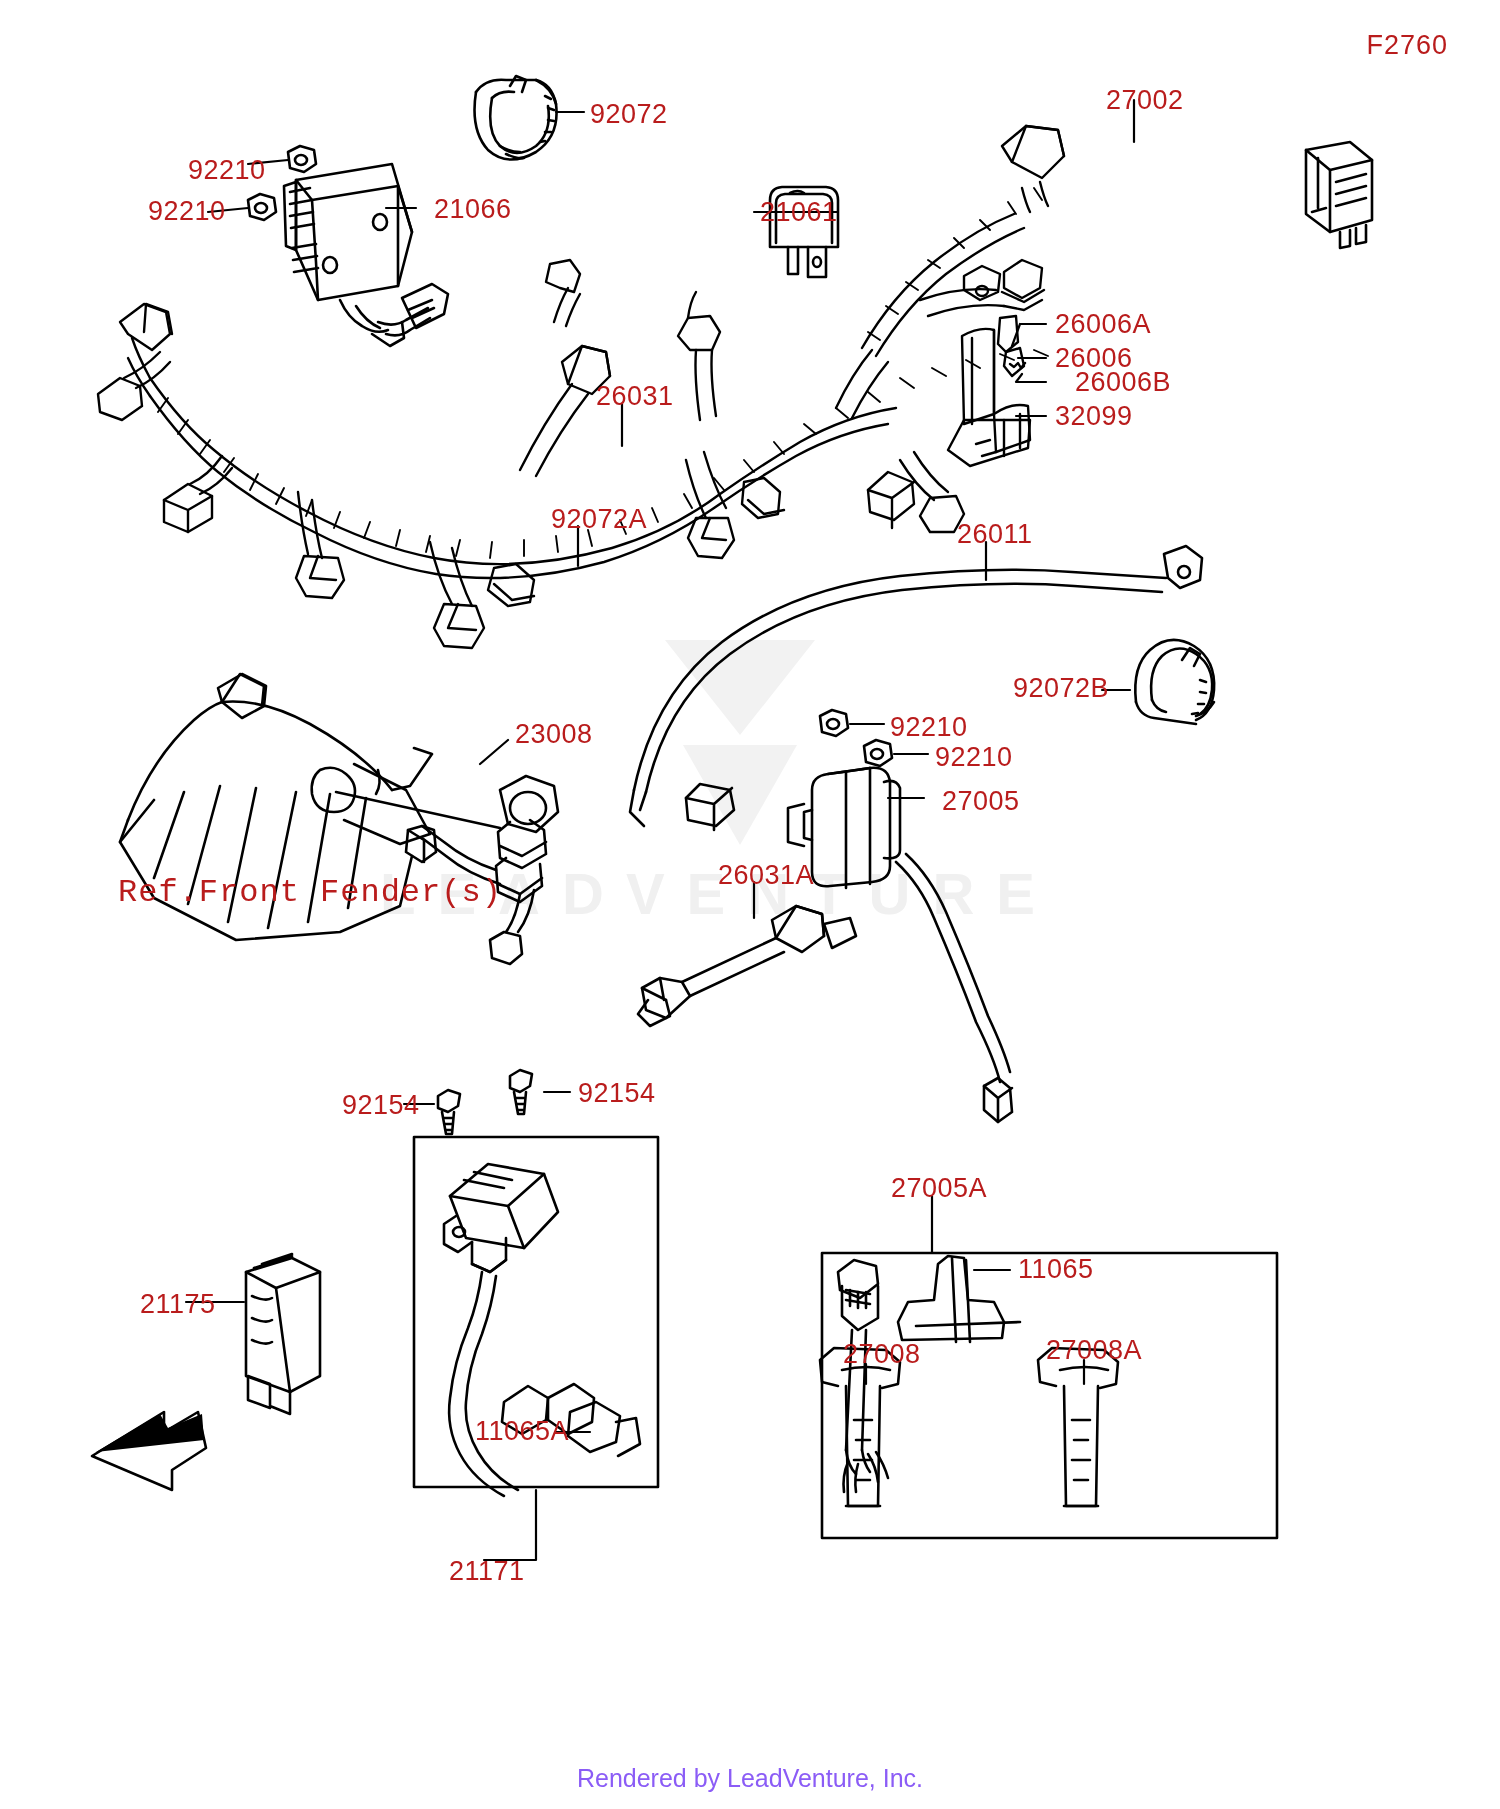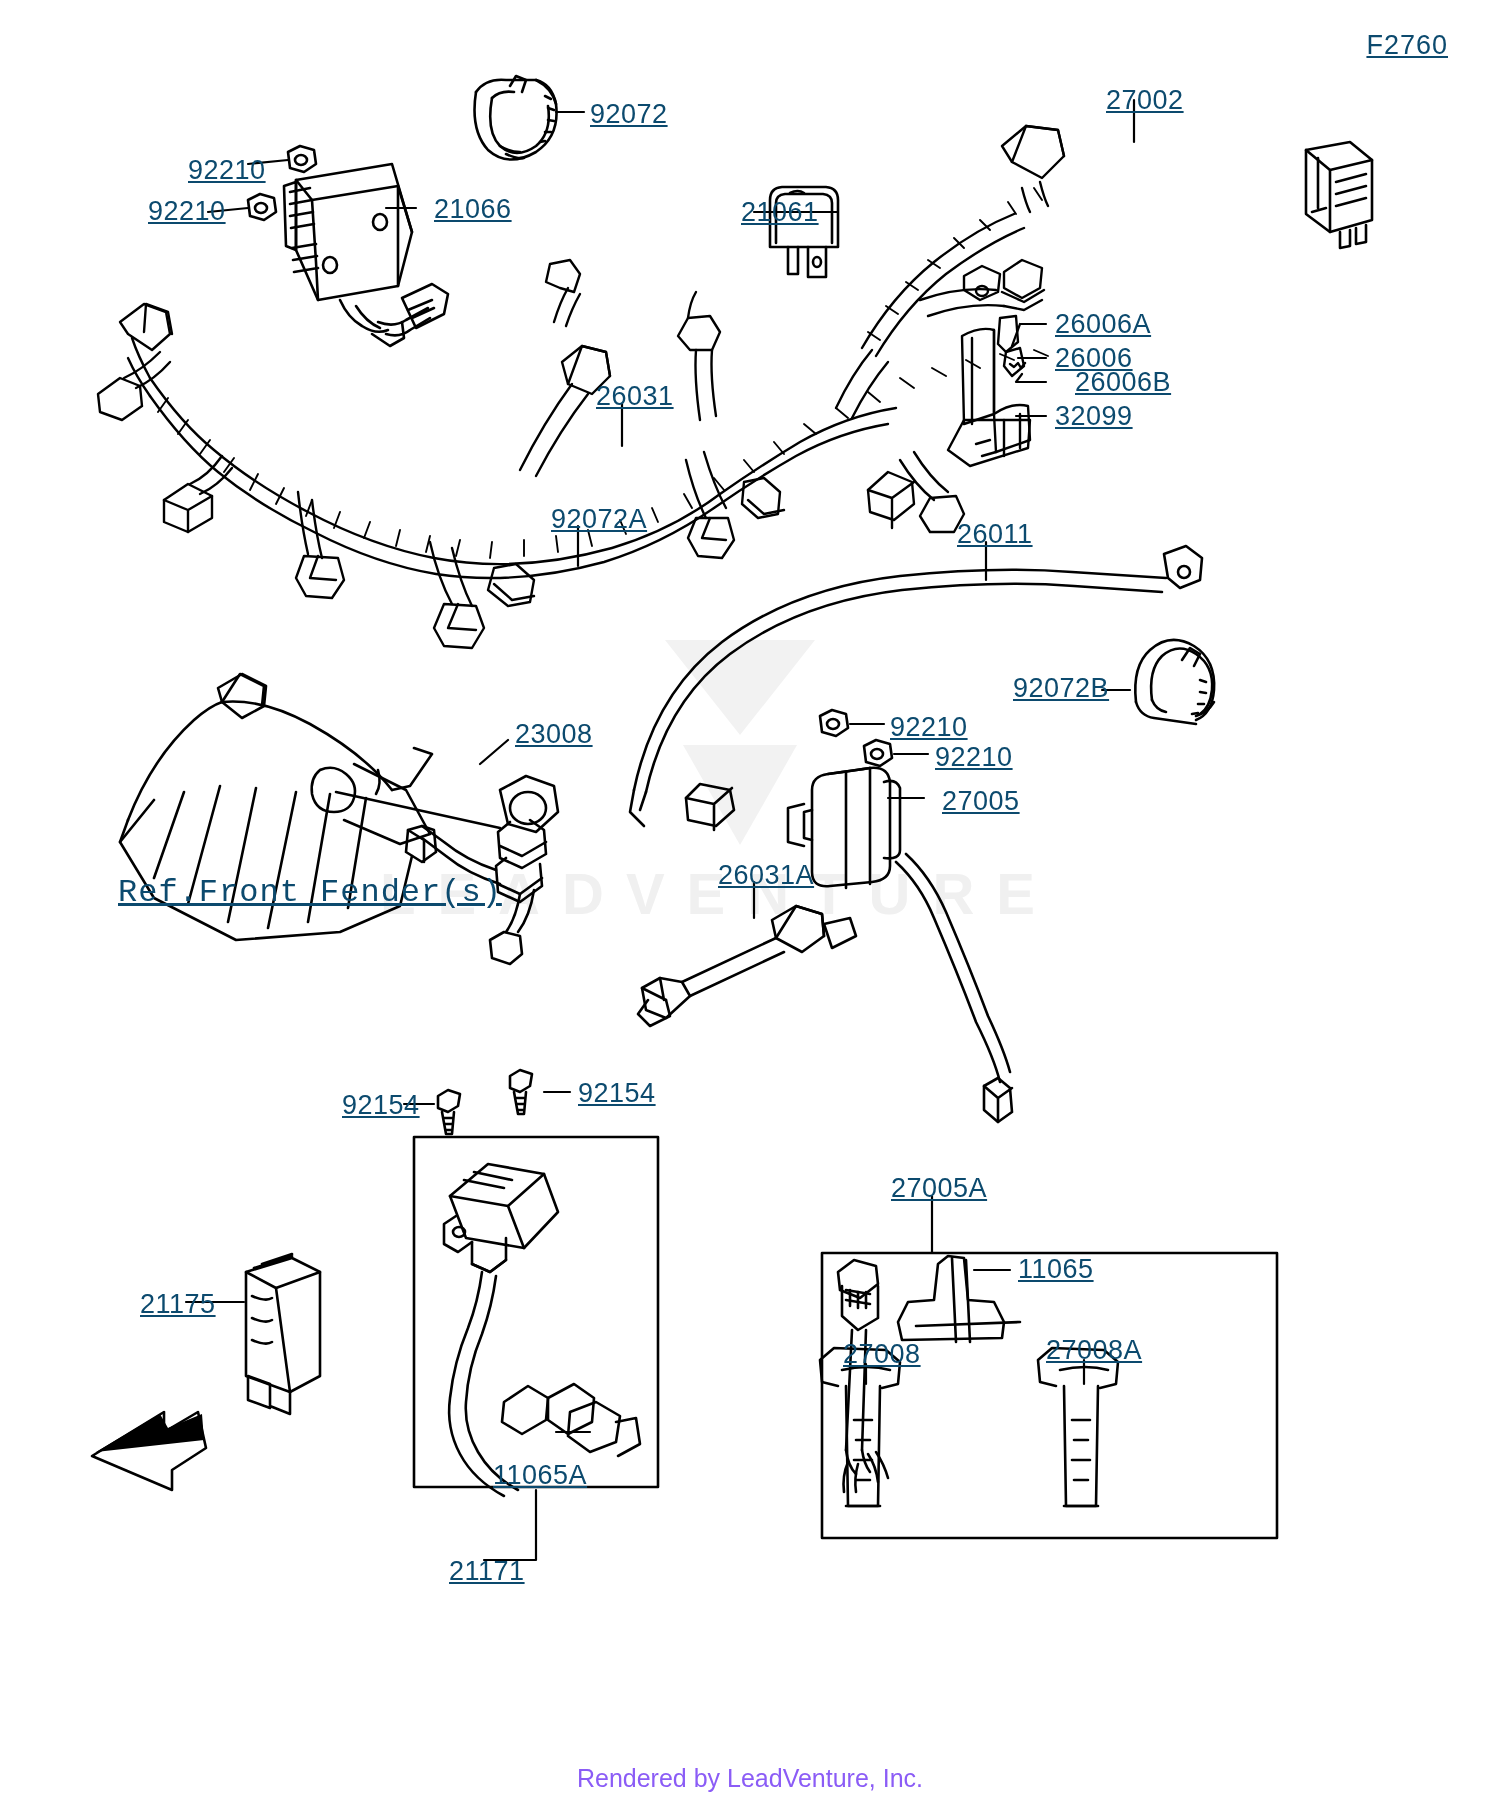--- a/index.html
+++ b/index.html
@@ -12,24 +12,23 @@
     width: 1500px;
     height: 1809px;
     background: #ffffff;
     overflow: hidden;
     font-family: "Liberation Sans", sans-serif;
   }
   .lbl {
     position: absolute;
     font-family: "Liberation Sans", sans-serif;
     font-size: 27px;
-    color: #0c4a6e;
+    color: #b91c1c;
     white-space: nowrap;
     letter-spacing: 0.5px;
-    text-decoration: underline;
   }
   .mono {
     font-family: "Liberation Mono", monospace;
     font-size: 32px;
     letter-spacing: 1px;
   }
   #sheetcode {
     position: absolute;
     right: 52px;
     top: 30px;
@@ -423,21 +422,21 @@
         <path d="M556,1432 L590,1432"></path>
         <path d="M484,1560 L536,1560 L536,1490"></path>
       </g>
     </g>
   </svg>
 
   <div class="lbl" style="left:590px;top:99px;">92072</div>
   <div class="lbl" style="left:1106px;top:85px;">27002</div>
   <div class="lbl" style="left:188px;top:155px;">92210</div>
   <div class="lbl" style="left:422px;top:194px;margin-left:12px;">21066</div>
-  <div class="lbl" style="left:741px;top:197px;">21061</div>
+  <div class="lbl" style="left:760px;top:197px;">21061</div>
   <div class="lbl" style="left:148px;top:196px;">92210</div>
   <div class="lbl" style="left:1055px;top:309px;">26006A</div>
   <div class="lbl" style="left:1055px;top:343px;">26006</div>
   <div class="lbl" style="left:1055px;top:367px;margin-left:20px;">26006B</div>
   <div class="lbl" style="left:1055px;top:401px;">32099</div>
   <div class="lbl" style="left:596px;top:381px;">26031</div>
   <div class="lbl" style="left:551px;top:504px;">92072A</div>
   <div class="lbl" style="left:957px;top:519px;">26011</div>
   <div class="lbl" style="left:1013px;top:673px;text-align:center;">92072B</div>
   <div class="lbl" style="left:890px;top:712px;">92210</div>
@@ -445,19 +444,19 @@
   <div class="lbl" style="left:930px;top:786px;margin-left:12px;">27005</div>
   <div class="lbl" style="left:515px;top:719px;">23008</div>
   <div class="lbl" style="left:718px;top:860px;">26031A</div>
   <div class="lbl" style="left:578px;top:1078px;">92154</div>
   <div class="lbl" style="left:342px;top:1090px;">92154</div>
   <div class="lbl" style="left:891px;top:1173px;">27005A</div>
   <div class="lbl" style="left:1018px;top:1254px;">11065</div>
   <div class="lbl" style="left:140px;top:1289px;">21175</div>
   <div class="lbl" style="left:843px;top:1339px;">27008</div>
   <div class="lbl" style="left:1046px;top:1335px;">27008A</div>
-  <div class="lbl" style="left:493px;top:1416px;margin-top:44px;">11065A</div>
+  <div class="lbl" style="left:475px;top:1416px;">11065A</div>
   <div class="lbl" style="left:449px;top:1556px;">21171</div>
 
   <div class="lbl mono" style="left:118px;top:874px;">Ref.Front Fender(s)</div>
 
   <div id="footer">Rendered by LeadVenture, Inc.</div>
 </div>
 
 </body></html>

